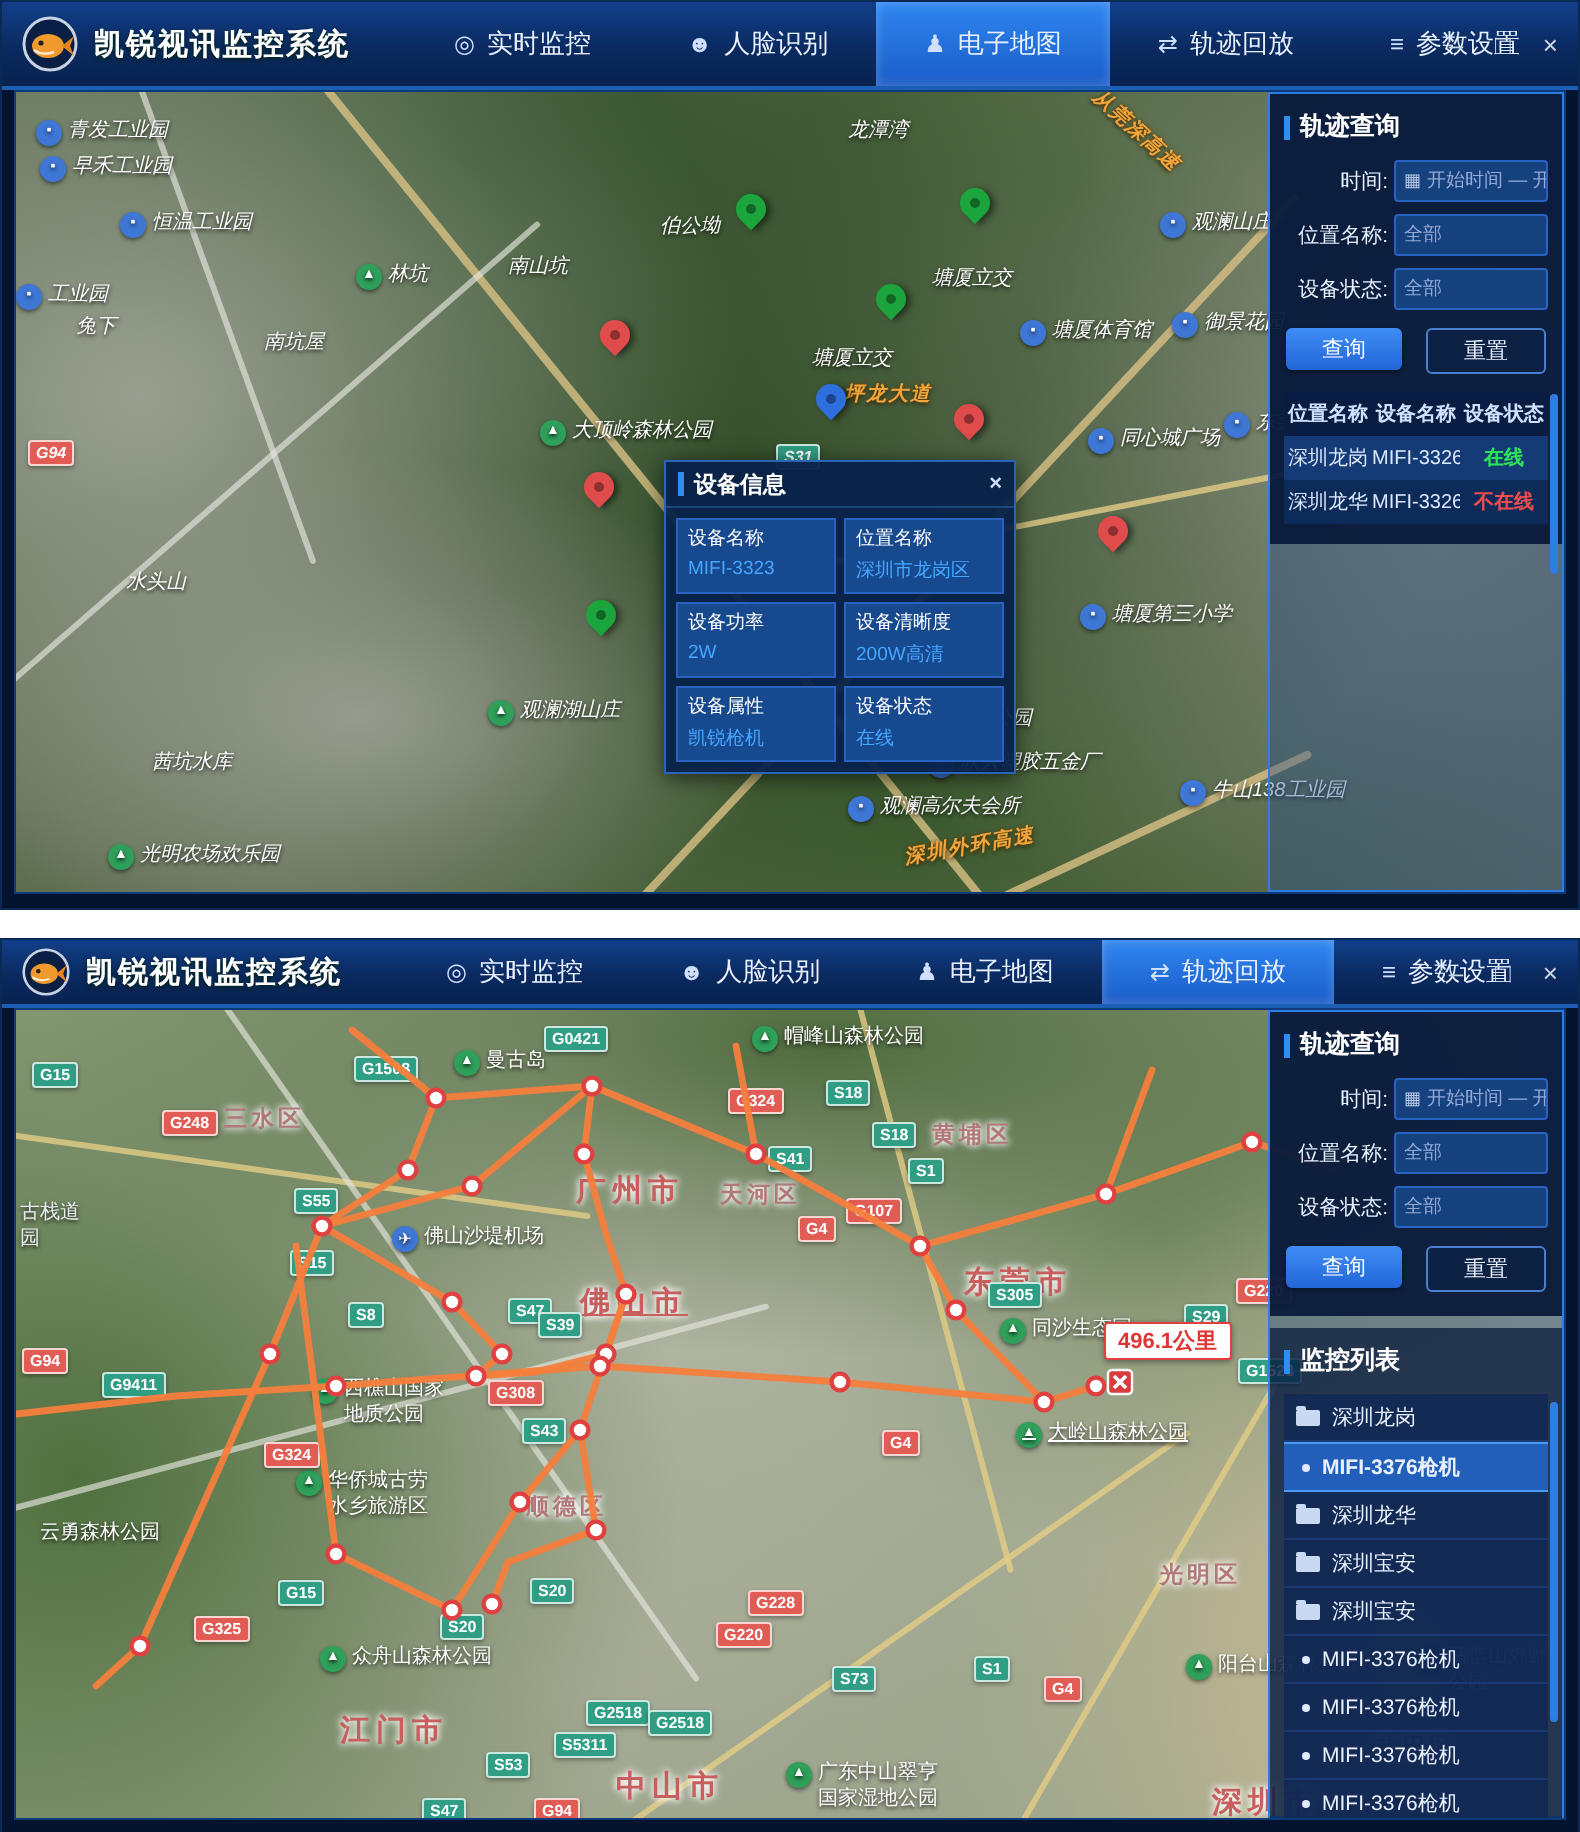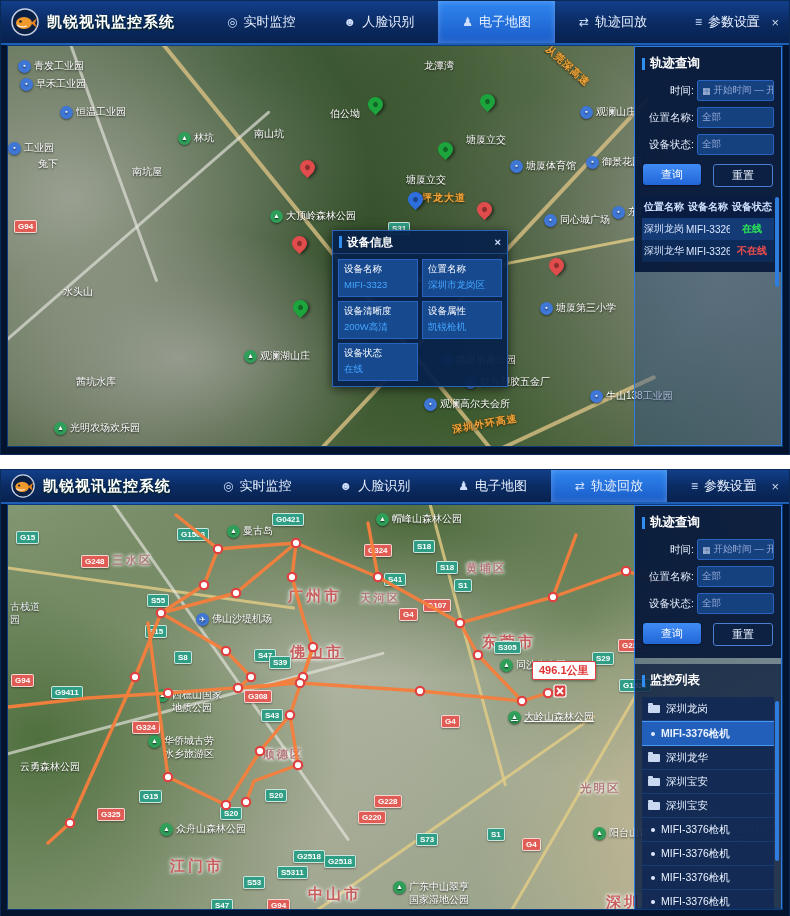--- a/index.html
+++ b/index.html
@@ -23,21 +23,21 @@
   .map{position:absolute;inset:0;overflow:hidden;}
   .map1{background:
     radial-gradient(420px 380px at 8% 38%, #9aa091 0%, rgba(154,160,145,0) 72%),
     radial-gradient(300px 190px at 22% 78%, #93998c 0%, rgba(147,153,140,0) 70%),
     radial-gradient(360px 220px at 30% 8%, #31512a 0%, rgba(49,81,42,0) 75%),
     radial-gradient(520px 300px at 40% 48%, #2e4b24 0%, rgba(46,75,36,0) 78%),
     radial-gradient(150px 90px at 31% 62%, #1c2a17 0%, rgba(28,42,23,0) 80%),
     radial-gradient(430px 330px at 84% 42%, #8d9383 0%, rgba(141,147,131,0) 75%),
     radial-gradient(420px 240px at 58% 90%, #3d5c2f 0%, rgba(61,92,47,0) 78%),
     radial-gradient(260px 180px at 68% 12%, #3a5a2c 0%, rgba(58,90,44,0) 75%),
-    linear-gradient(115deg,#55684a 0%,#5d6b4e 50%,#6b7258 100%);}
+    linear-gradient(115deg,#55684a 0%,#5d6b4e 50%,#6b7258 100%); font-style: italic;}
   .map2{background:
     radial-gradient(520px 210px at 52% 4%, #4f6b3e 0%, rgba(79,107,62,0) 75%),
     radial-gradient(420px 420px at 4% 58%, #50703f 0%, rgba(80,112,63,0) 72%),
     radial-gradient(540px 300px at 40% 34%, #b3b6a5 0%, rgba(179,182,165,0) 75%),
     radial-gradient(220px 150px at 42% 20%, #c4c6b5 0%, rgba(196,198,181,0) 72%),
     radial-gradient(320px 380px at 90% 80%, #c6b995 0%, rgba(198,185,149,0) 72%),
     radial-gradient(260px 210px at 74% 28%, #5d7a49 0%, rgba(93,122,73,0) 75%),
     radial-gradient(430px 210px at 34% 82%, #a8ab97 0%, rgba(168,171,151,0) 75%),
     linear-gradient(100deg,#8fa07e 0%,#97a388 55%,#9fa88f 100%);}
   .road{position:absolute;height:4px;transform-origin:0 50%;border-radius:2px;opacity:.8;}
@@ -201,20 +201,24 @@
         <span class="pclose">×</span>
       </div>
       <div class="pgrid" id="pgrid">
           <div class="pcell">
             <div class="pl">设备名称</div>
             <div class="pv">MIFI-3323</div>
           </div>
           <div class="pcell">
             <div class="pl">位置名称</div>
             <div class="pv">深圳市龙岗区</div>
+          </div>
+          <div class="pcell">
+            <div class="pl">设备功率</div>
+            <div class="pv">2W</div>
           </div>
           <div class="pcell">
             <div class="pl">设备清晰度</div>
             <div class="pv">200W高清</div>
           </div>
           <div class="pcell">
             <div class="pl">设备属性</div>
             <div class="pv">凯锐枪机</div>
           </div>
           <div class="pcell">
@@ -438,21 +442,21 @@
           <circle cx="218" cy="300" r="4.2" class="wp"></circle>
           <circle cx="252" cy="246" r="4.2" class="wp"></circle>
           <circle cx="282" cy="210" r="4.2" class="wp"></circle>
           <circle cx="238" cy="297" r="4.2" class="wp"></circle>
           <circle cx="290" cy="260" r="4.2" class="wp"></circle>
           <g>
             <rect class="endbox" x="546" y="180" width="12" height="12" rx="2"></rect>
             <path class="endx" d="M549 183L555 189M555 183L549 189"></path>
           </g>
         </svg>
-        <div class="dist" style="left: 524px; top: 156px;">496.1公里</div>
+        <div class="dist" style="left: 544px; top: 156px;">496.1公里</div>
       </div>
 
     <div class="sidebar">
       <div class="panel">
         <div class="ptitle">
           <span class="pbar"></span>
           <span>轨迹查询</span>
         </div>
         <div class="frow">
           <span class="flabel">时间:</span>

